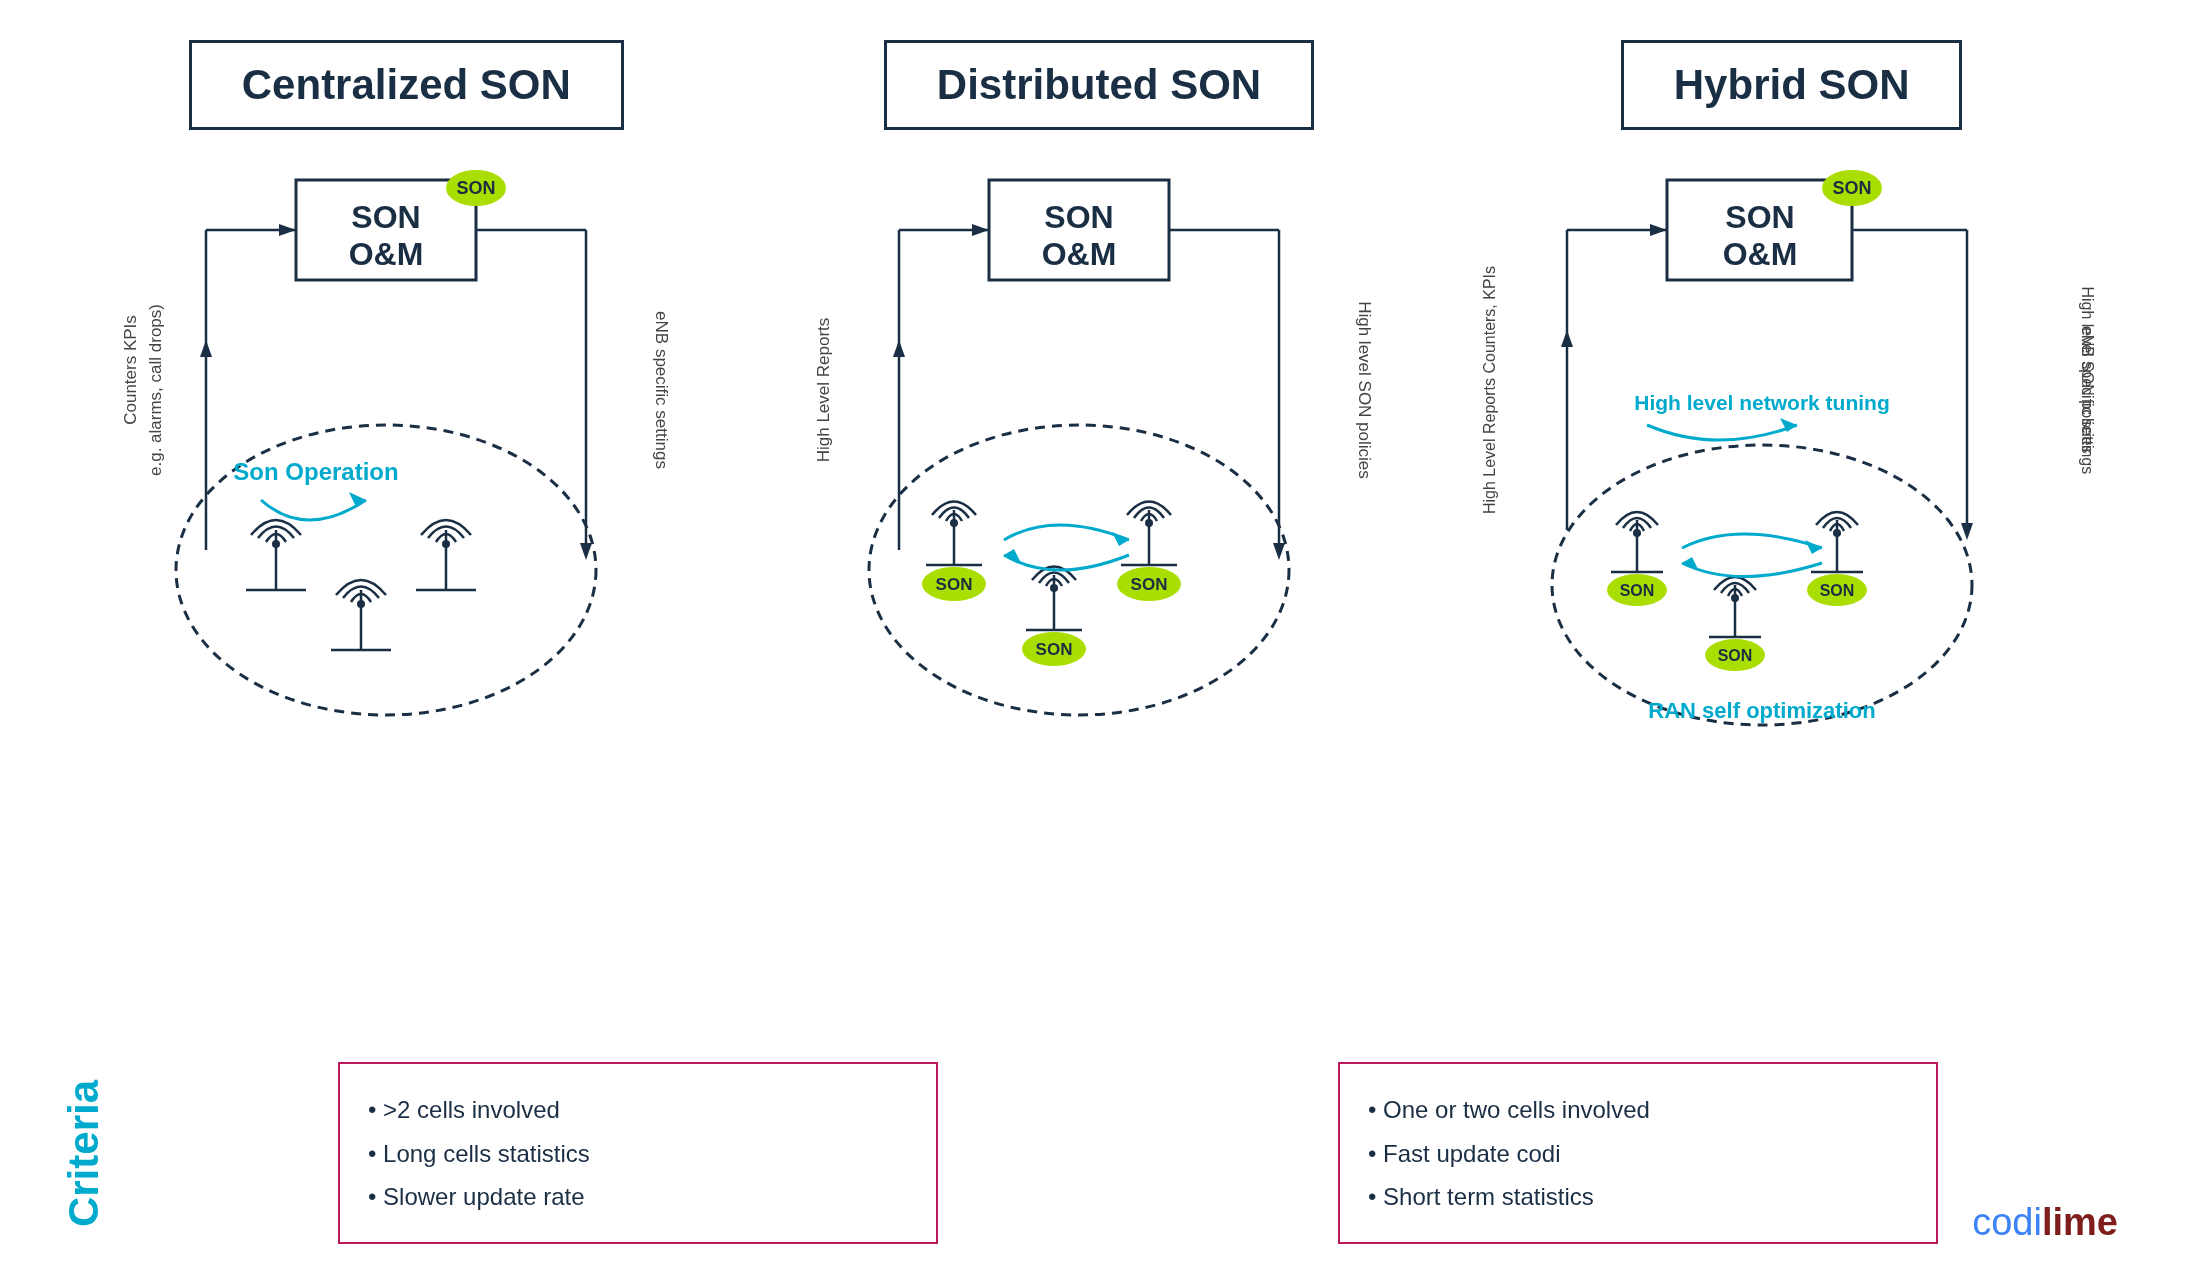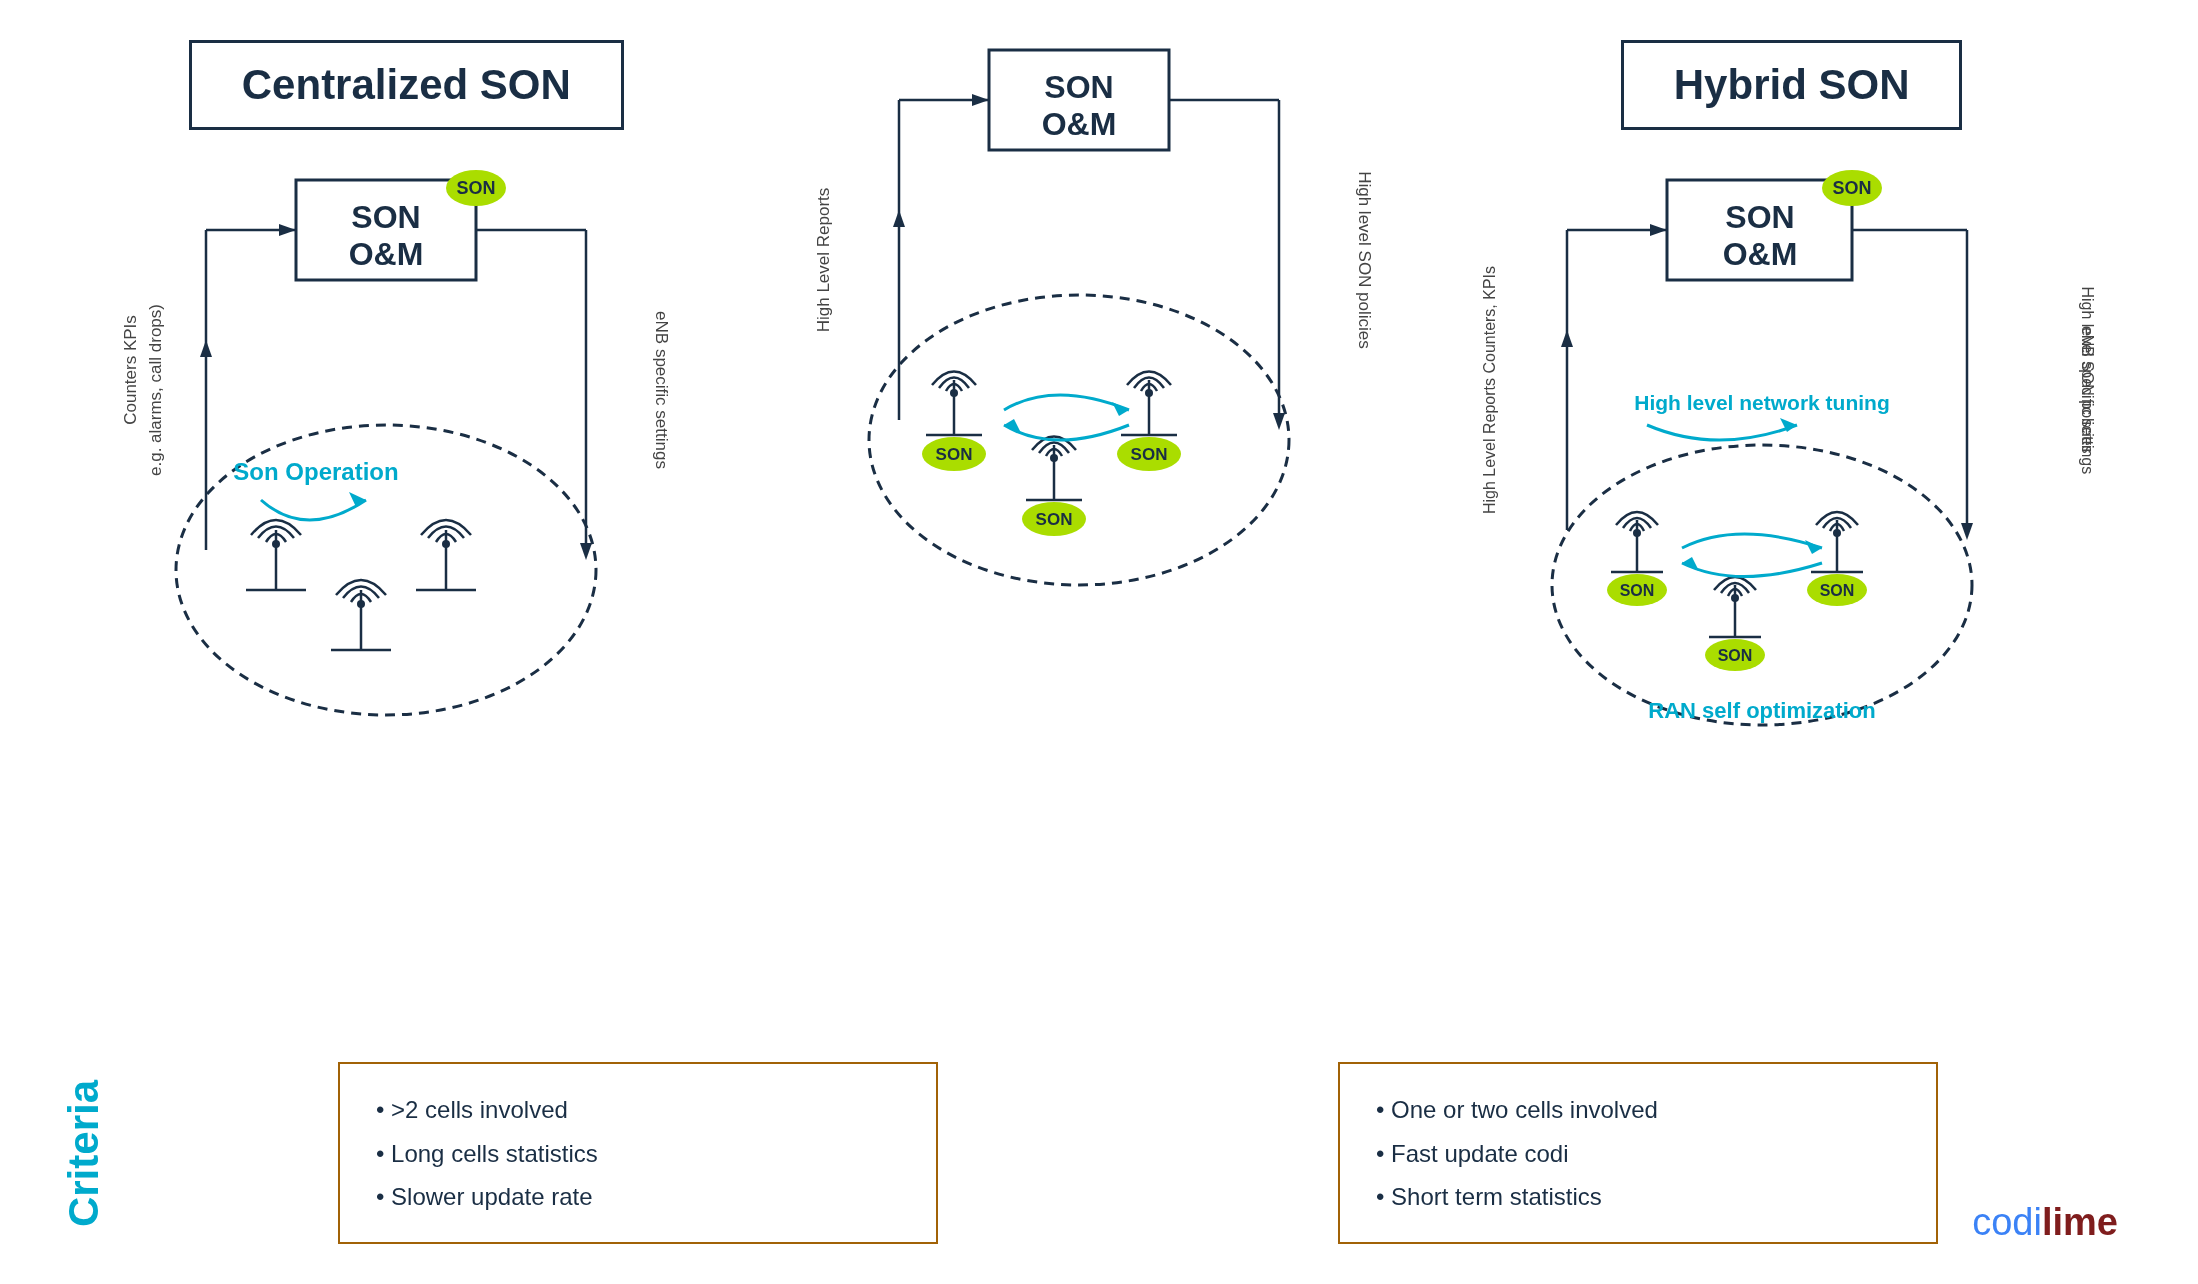--- a/index.html
+++ b/index.html
@@ -79,22 +79,22 @@
     }
 
     .criteria-boxes-row {
       display: flex;
       flex-direction: row;
       justify-content: space-around;
       flex: 1;
     }
 
     .criteria-box {
-      border: 2px solid #a16207;
-      padding: 24px 36px;
+      border: 2px solid #be185d;
+      padding: 24px 28px;
       font-size: 24px;
       color: #1a2e44;
       line-height: 1.8;
       width: 600px;
     }
 
     .criteria-box ul {
       list-style: none;
     }
 
@@ -193,20 +193,21 @@
 
           <text x="30" y="200" text-anchor="middle" font-size="17" fill="#444" transform="rotate(-90, 30, 200)">Counters KPIs</text>
           <text x="55" y="220" text-anchor="middle" font-size="17" fill="#444" transform="rotate(-90, 55, 220)">e.g. alarms, call drops)</text>
 
           <text x="550" y="220" text-anchor="middle" font-size="17" fill="#444" transform="rotate(90, 550, 220)">eNB specific settings</text>
         </svg>
       </div>
     </div>
 
     <div class="column">
+      <div class="title-box">Distributed SON</div>
 
       <div class="diagram-area" style="position:relative; width:600px; height:560px;">
         <svg width="600" height="560" style="position:absolute;top:0;left:0;">
 
           <rect x="190" y="10" width="180" height="100" fill="white" stroke="#1a2e44" stroke-width="3"></rect>
           <text x="280" y="58" text-anchor="middle" font-size="32" font-weight="900" fill="#1a2e44">SON</text>
           <text x="280" y="95" text-anchor="middle" font-size="32" font-weight="900" fill="#1a2e44">O&amp;M</text>
 
           <line x1="370" y1="60" x2="480" y2="60" stroke="#1a2e44" stroke-width="2.5"></line>
           <line x1="480" y1="60" x2="480" y2="380" stroke="#1a2e44" stroke-width="2.5"></line>

